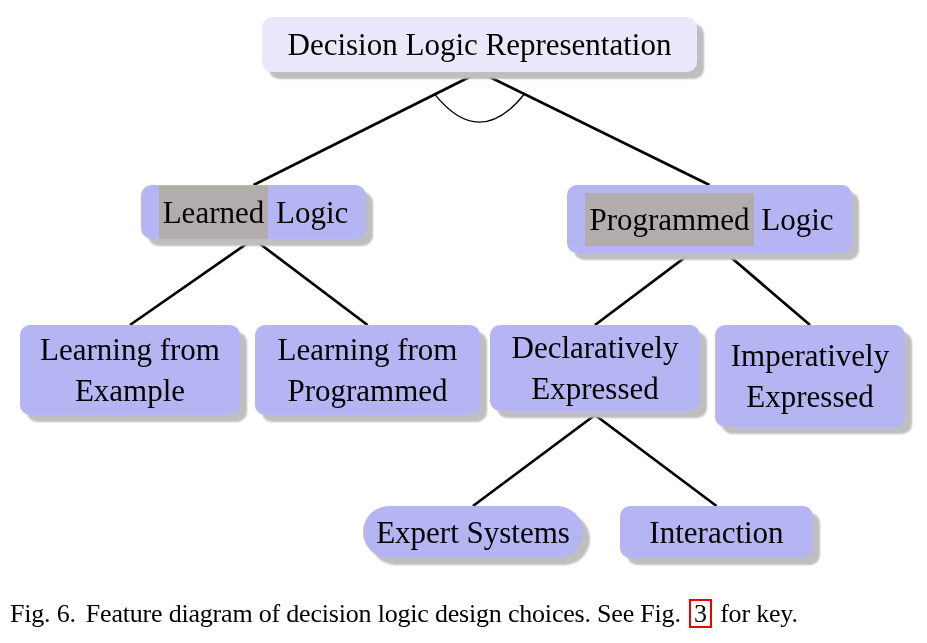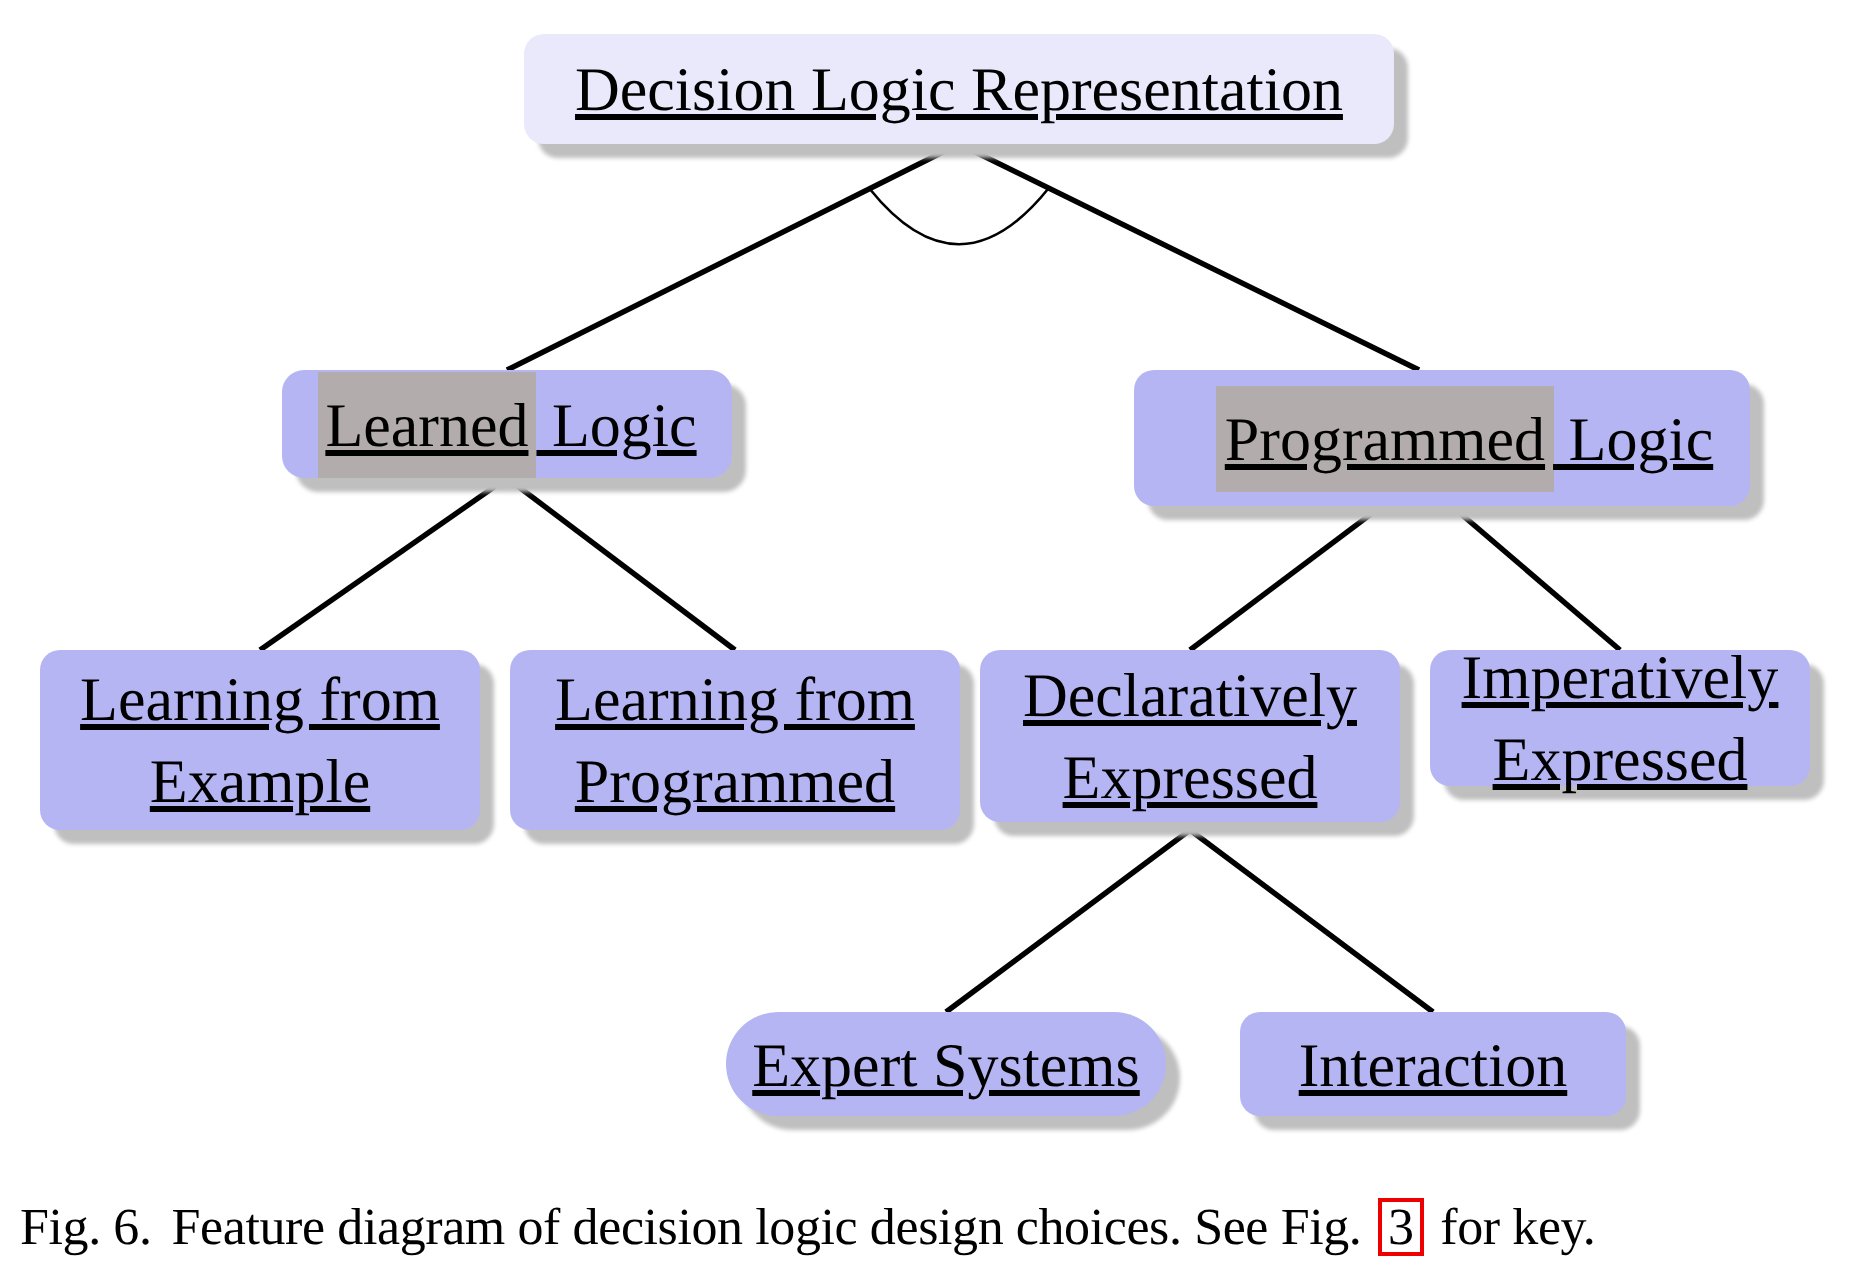--- a/index.html
+++ b/index.html
@@ -8,21 +8,21 @@
     font-family: "Liberation Serif", "DejaVu Serif", serif;
   }
   #diagram { position: absolute; left: 0; top: 0; width: 927px; height: 643px; }
   #edge-layer { position: absolute; left: 0; top: 0; z-index: 1; }
   .node {
     position: absolute; z-index: 2;
     background: var(--node-fill);
     border-radius: 10px;
     box-shadow: 7px 7px 2px var(--shadow);
     display: flex; flex-direction: column; justify-content: center; 
-    color: #000; font-size: 31px; white-space: nowrap; text-align: center; text-decoration: underline;
+    color: #000; font-size: 31px; white-space: nowrap; text-align: center;
   }
   .node.root { background: var(--root-fill); }
   .node .nline { line-height: 41px; }
   .node .seg.hl {
     background: var(--highlight-fill);
     padding: 9px 4px;
   }
   #caption {
     position: absolute; left: 10px; top: 599px; width: 915px; z-index: 2;
     font-size: 26px; letter-spacing: -0.2px; color: #000; white-space: nowrap;
@@ -50,36 +50,36 @@
       <line x1="595" y1="415" x2="473" y2="506" stroke="#000000" stroke-width="2.7"></line>
       <line x1="595" y1="415" x2="716.5" y2="506" stroke="#000000" stroke-width="2.7"></line>
       <path d="M 434.8 94.4 Q 479.5 150.0 524.4 94.0" fill="none" stroke="#000000" stroke-width="1.3"></path>
     </svg>
     <div class="node root" style="left: 262px; top: 17px; width: 435px; height: 55px;">
       <div class="nline"><span class="seg">Decision Logic Representation</span></div>
     </div>
     <div class="node" style="left: 141px; top: 185px; width: 225px; height: 54px; border-radius: 11px;">
       <div class="nline"><span class="seg hl">Learned</span><span class="seg"> Logic</span></div>
     </div>
-    <div class="node" style="left: 567px; top: 185px; width: 285px; height: 68px; padding-left: 23px;">
+    <div class="node" style="left: 567px; top: 185px; width: 285px; height: 68px;">
       <div class="nline"><span class="seg hl">Programmed</span><span class="seg"> Logic</span></div>
     </div>
     <div class="node" style="left: 20px; top: 325px; width: 220px; height: 90px;">
       <div class="nline"><span class="seg">Learning from</span></div>
       <div class="nline"><span class="seg">Example</span></div>
     </div>
     <div class="node" style="left: 255px; top: 325px; width: 225px; height: 90px;">
       <div class="nline"><span class="seg">Learning from</span></div>
       <div class="nline"><span class="seg">Programmed</span></div>
     </div>
     <div class="node" style="left: 490px; top: 325px; width: 210px; height: 86px;">
       <div class="nline"><span class="seg">Declaratively</span></div>
       <div class="nline"><span class="seg">Expressed</span></div>
     </div>
-    <div class="node" style="left: 715px; top: 325px; width: 190px; height: 68px;">
+    <div class="node" style="left: 715px; top: 325px; width: 190px; height: 102px;">
       <div class="nline"><span class="seg">Imperatively</span></div>
       <div class="nline"><span class="seg">Expressed</span></div>
     </div>
     <div class="node" style="left: 363px; top: 506px; width: 220px; height: 52px; border-radius: 26px;">
       <div class="nline"><span class="seg">Expert Systems</span></div>
     </div>
     <div class="node" style="left: 620px; top: 506px; width: 193px; height: 52px;">
       <div class="nline"><span class="seg">Interaction</span></div>
     </div>
   </div>

